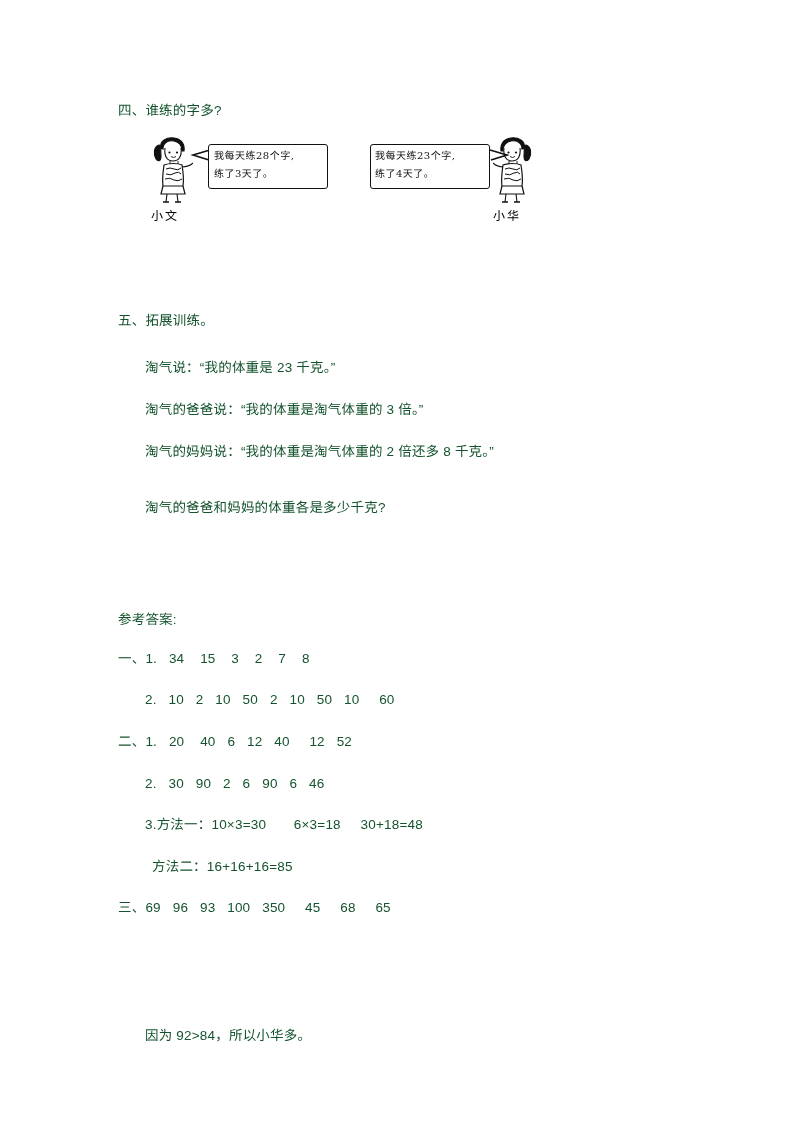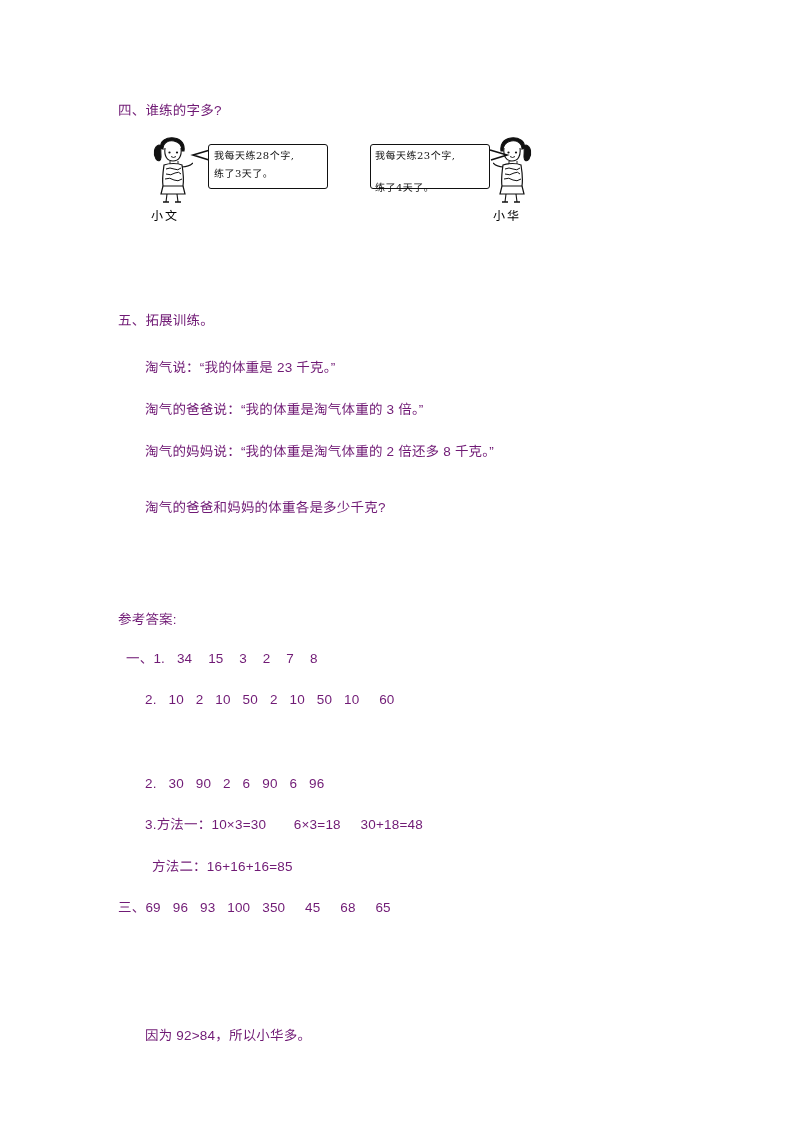--- a/index.html
+++ b/index.html
@@ -19,21 +19,21 @@
     background: #ffffff;
     overflow: hidden;
   }
 
   
   .line {
     position: absolute;
     white-space: pre;
     font-size: 13.5px;
     line-height: 1.2;
-    color: #701a75;
+    color: #14532d;
     letter-spacing: 0.2px;
   }
   .heading {
     font-size: 13.5px;
     font-weight: 400;
   }
 
   
   #illustration {
     position: absolute;
@@ -120,21 +120,21 @@
     <svg class="tail" style="left:44px; top:16px; width:22px; height:16px;" viewBox="0 0 22 16" xmlns="http://www.w3.org/2000/svg">
       <path d="M21 2 L4 7 L20 12" stroke="#111" stroke-width="1.6" fill="none"></path>
     </svg>
 
     <div class="bubble" style="left:63px; top:12px; width:120px; height:45px;"></div>
     <div class="bubble-text" style="left:69px; top:15px;">我每天练28个字,</div>
     <div class="bubble-text" style="left:69px; top:33px;">练了3天了。</div>
 
     <div class="bubble" style="left:225px; top:12px; width:120px; height:45px;"></div>
     <div class="bubble-text" style="left:230px; top:15px;">我每天练23个字,</div>
-    <div class="bubble-text" style="left:230px; top:47px;">练了4天了。</div>
+    <div class="bubble-text" style="left:230px; top:33px;">练了4天了。</div>
 
     <svg class="tail" style="left:344px; top:16px; width:22px; height:16px;" viewBox="0 0 22 16" xmlns="http://www.w3.org/2000/svg">
       <path d="M1 2 L18 7 L2 12" stroke="#111" stroke-width="1.6" fill="none"></path>
     </svg>
 
     <div class="sketch-fig" style="left:348px; top:4px;">
       <svg width="42" height="70" viewBox="0 0 42 70" xmlns="http://www.w3.org/2000/svg">
         <g fill="#111" stroke="#111" stroke-width="1.1">
 
           <path d="M31 12 C33 5 25 1 18 2 C10 3 7 9 8 15 L10 15 C10 10 13 6 18 5 C24 4 29 7 29 13 Z" fill="#111"></path>
@@ -168,26 +168,27 @@
   <div class="line" style="left:145px; top:360px;">淘气说：“我的体重是 23 千克。”</div>
 
   <div class="line" style="left:145px; top:402px;">淘气的爸爸说：“我的体重是淘气体重的 3 倍。”</div>
 
   <div class="line" style="left:145px; top:444px;">淘气的妈妈说：“我的体重是淘气体重的 2 倍还多 8 千克。”</div>
 
   <div class="line" style="left:145px; top:500px;">淘气的爸爸和妈妈的体重各是多少千克?</div>
 
   <div class="line" style="left:118px; top:612px;">参考答案:</div>
 
-  <div class="line" style="left:118px; top:651px;margin-left:8px;">一、1.   34    15    3    2    7    8</div>
+  <div class="line" style="left:118px; top:651px;">一、1.   34    15    3    2    7    8</div>
 
   <div class="line" style="left:145px; top:692px;">2.   10   2   10   50   2   10   50   10     60</div>
 
+  <div class="line" style="left:118px; top:734px;">二、1.   20    40   6   12   40     12   52</div>
 
-  <div class="line" style="left:145px; top:776px;">2.   30   90   2   6   90   6   96</div>
+  <div class="line" style="left:145px; top:776px;">2.   30   90   2   6   90   6   46</div>
 
   <div class="line" style="left:145px; top:817px;">3.方法一：10×3=30       6×3=18     30+18=48</div>
 
   <div class="line" style="left:152px; top:859px;">方法二：16+16+16=85</div>
 
   <div class="line" style="left:118px; top:900px;">三、69   96   93   100   350     45     68     65</div>
 
 
   <div class="line" style="left:145px; top:1028px;">因为 92&gt;84，所以小华多。</div>
 

